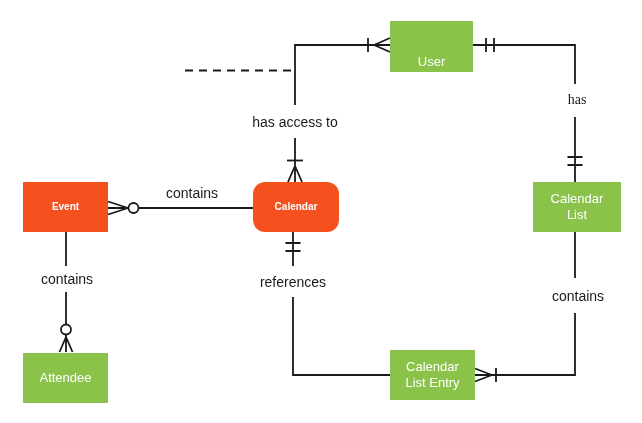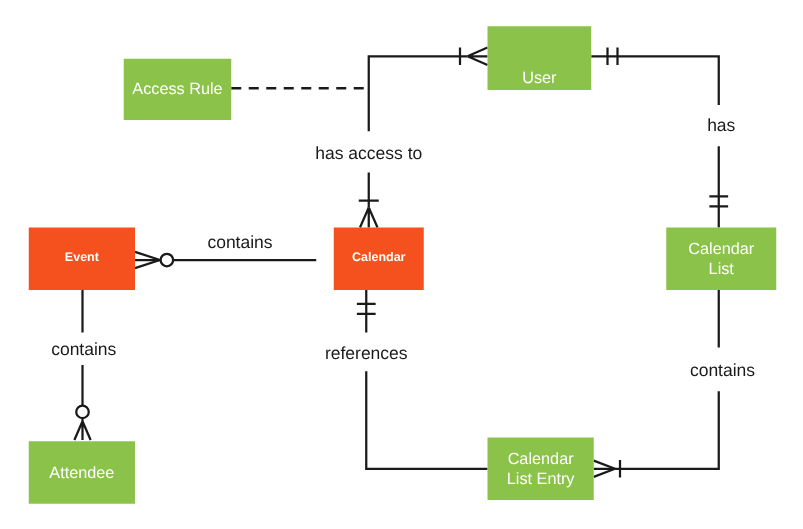--- a/index.html
+++ b/index.html
@@ -95,27 +95,24 @@
 
     <g>
       <path class="dashed" d="M185,70.5 H294"></path>
     </g>
   </svg>
 
   <div class="box orange" style="left:23px;top:182px;width:85px;height:50px;">
     <span>Event</span>
   </div>
 
-  <div class="box orange" style="left:267px;top:182px;width:72px;height:50px;">
+  <div class="box orange" style="left:253px;top:182px;width:86px;height:50px;border-radius:12px;">
     <span>Calendar</span>
   </div>
 
-  <div class="box green" style="left:99px;top:47px;width:86px;height:49px;">
-    <span>Access Rule</span>
-  </div>
 
   <div class="box green" style="left:390px;top:21px;width:83px;height:51px;align-items:flex-end;">
     <span>User</span>
   </div>
 
   <div class="box green" style="left:533px;top:182px;width:88px;height:50px;">
     <span>Calendar List</span>
   </div>
 
   <div class="box green" style="left:23px;top:353px;width:85px;height:50px;">
@@ -125,19 +122,19 @@
   <div class="box green" style="left:390px;top:350px;width:85px;height:50px;">
     <span>Calendar List Entry</span>
   </div>
 
   <div class="edge-label" style="left:192px;top:193px;">contains</div>
 
   <div class="edge-label" style="left:67px;top:279px;">contains</div>
 
   <div class="edge-label" style="left:295px;top:122px;">has access to</div>
 
-  <div class="edge-label" style="left:577px;top:100px;">has</div>
+  <div class="edge-label" style="left:577px;top:100px;font-family:Liberation Serif, serif;">has</div>
 
   <div class="edge-label" style="left:578px;top:296px;">contains</div>
 
   <div class="edge-label" style="left:293px;top:282px;">references</div>
 
 </div>
 
 </body></html>

